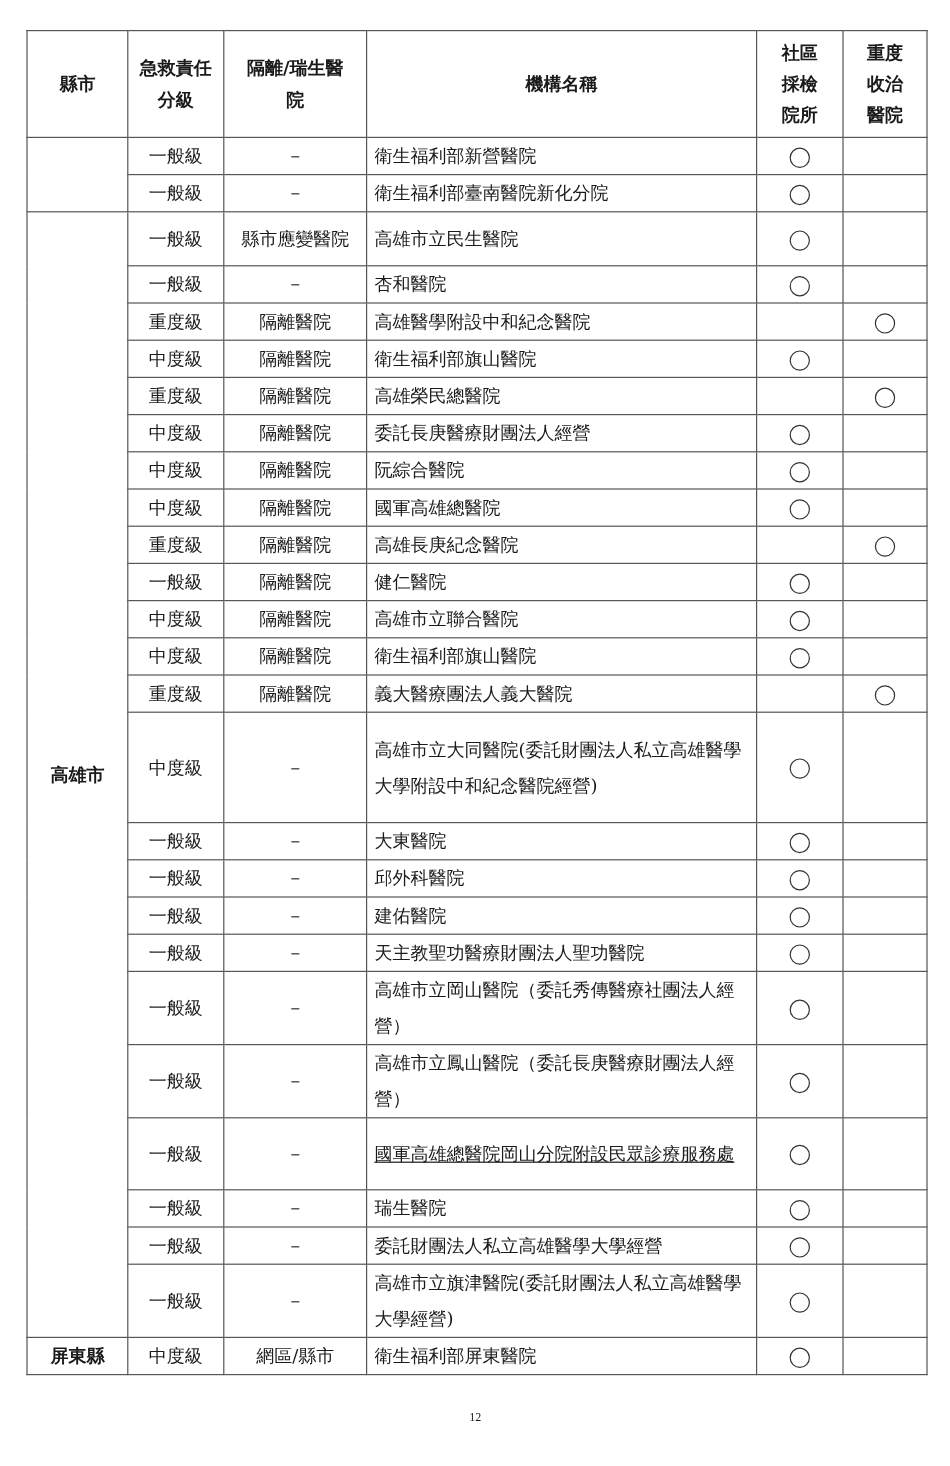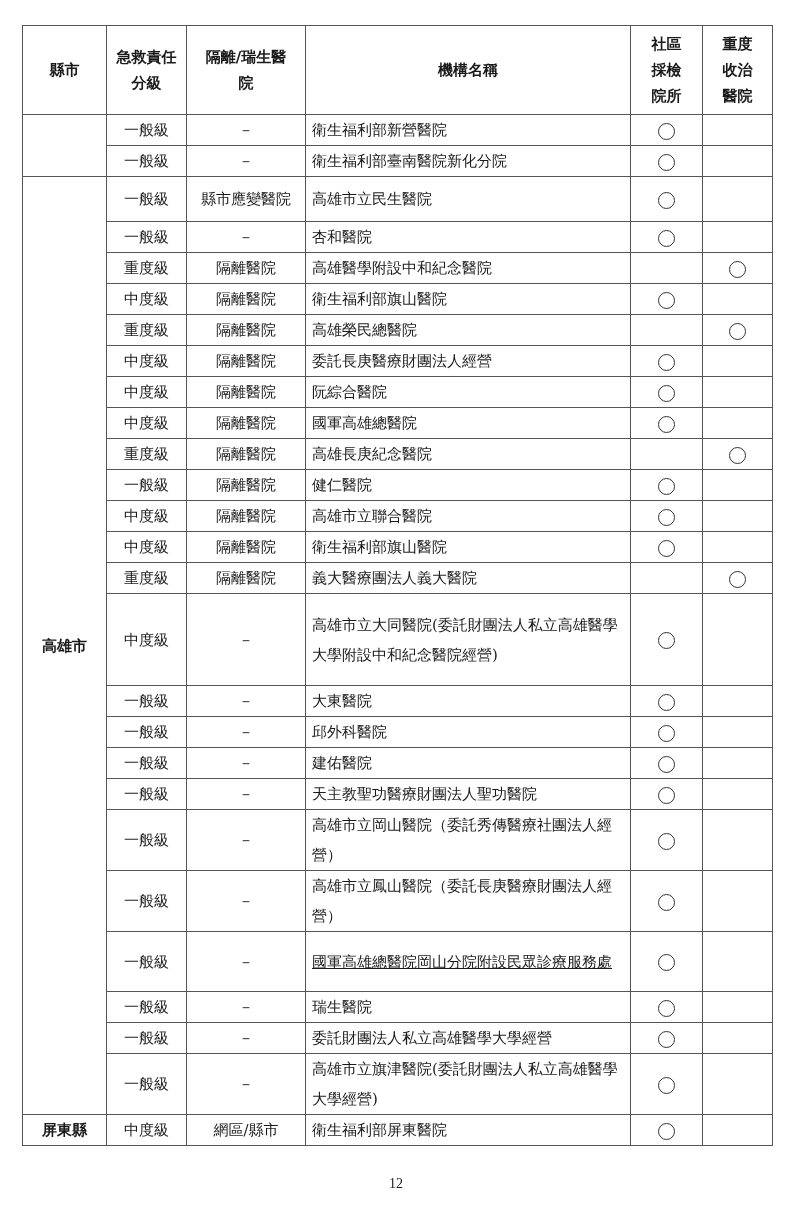--- a/index.html
+++ b/index.html
@@ -9,21 +9,21 @@
                table-layout:fixed; width:750px; }
   table.main td, table.main th { border:1px solid #555; padding:0 6px;
                font-size:15px; line-height:30px; vertical-align:middle; }
   table.main th { font-weight:bold; text-align:center; line-height:26px; height:88px; font-size:15px; }
   td.c { text-align:center; }
   td.county { vertical-align:top; text-align:center;font-weight:bold; }
   td.name { text-align:left; padding-left:8px; }
   .circle { display:inline-block; width:15px; height:15px; border:1px solid #333;
             border-radius:50%; vertical-align:middle; }
   .pageno { position:absolute; left:0; width:792px; top:1176px; text-align:center;
-            font-size:14px; font-family:"Liberation Serif",serif; }
+            font-size:10px; font-family:"Liberation Serif",serif; }
   col.c1 { width:84px; } col.c2 { width:80px; } col.c3 { width:119px; }
   col.c4 { width:325px; } col.c5 { width:72px; } col.c6 { width:70px; }
 </style>
 </head>
 <body>
 
 <table class="main">
   <colgroup>
     <col class="c1">
       <col class="c2">

